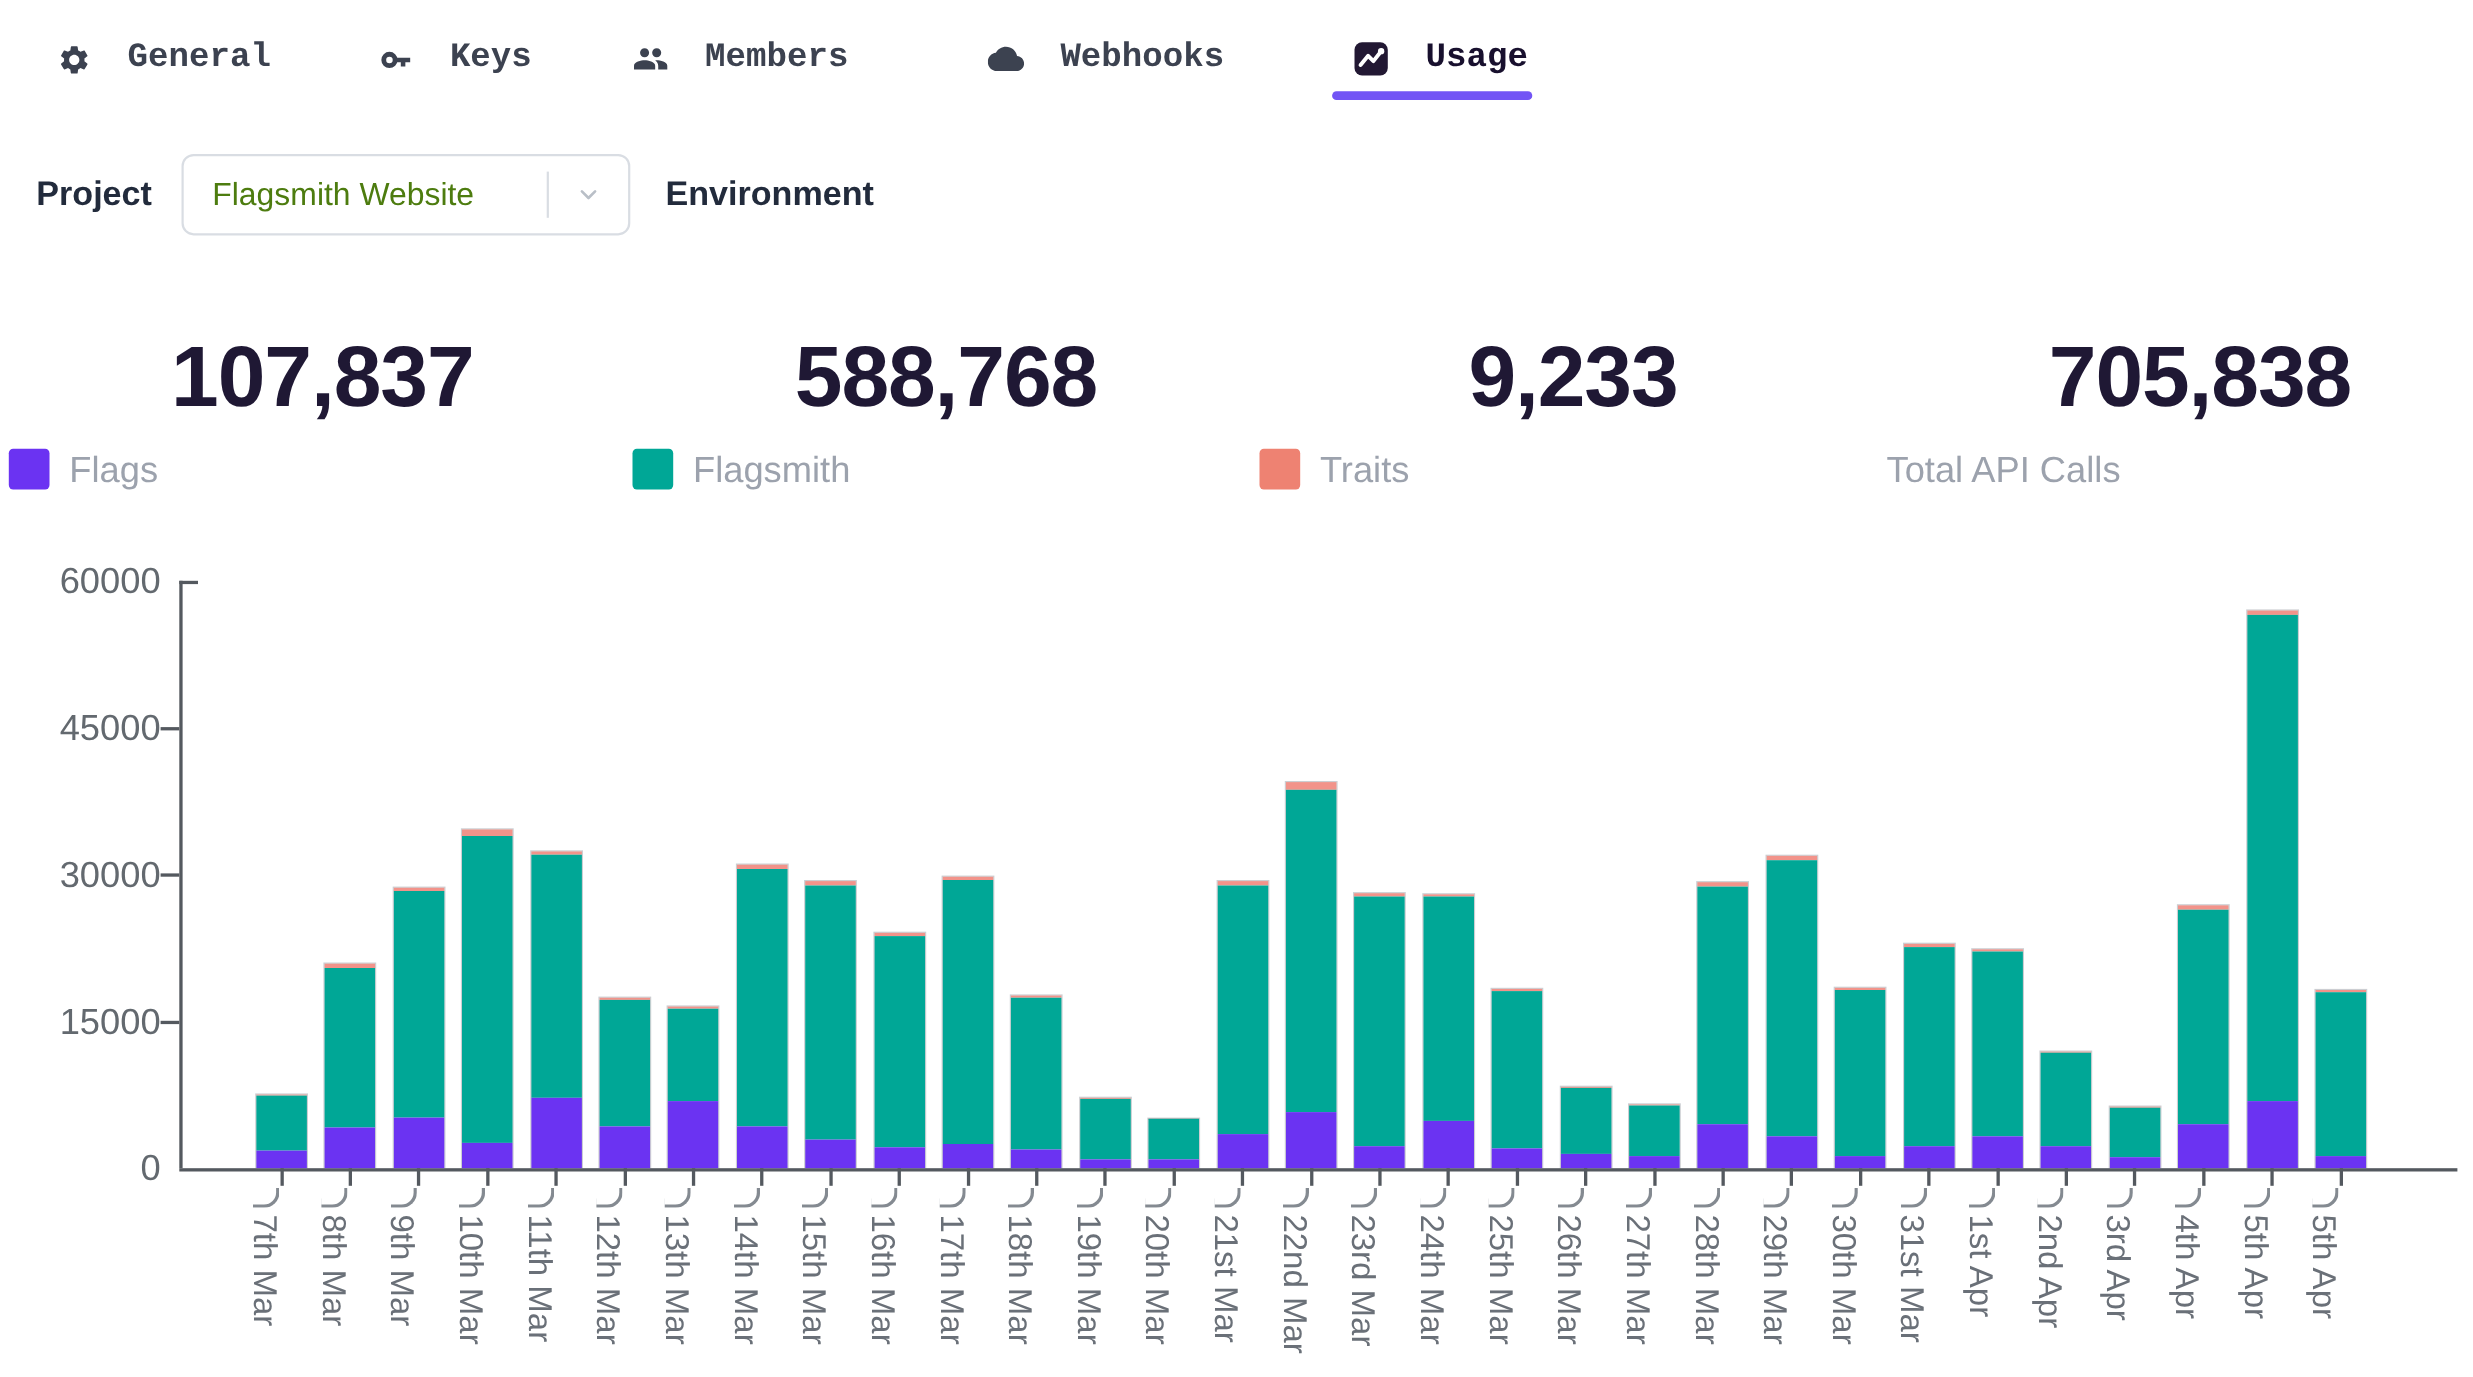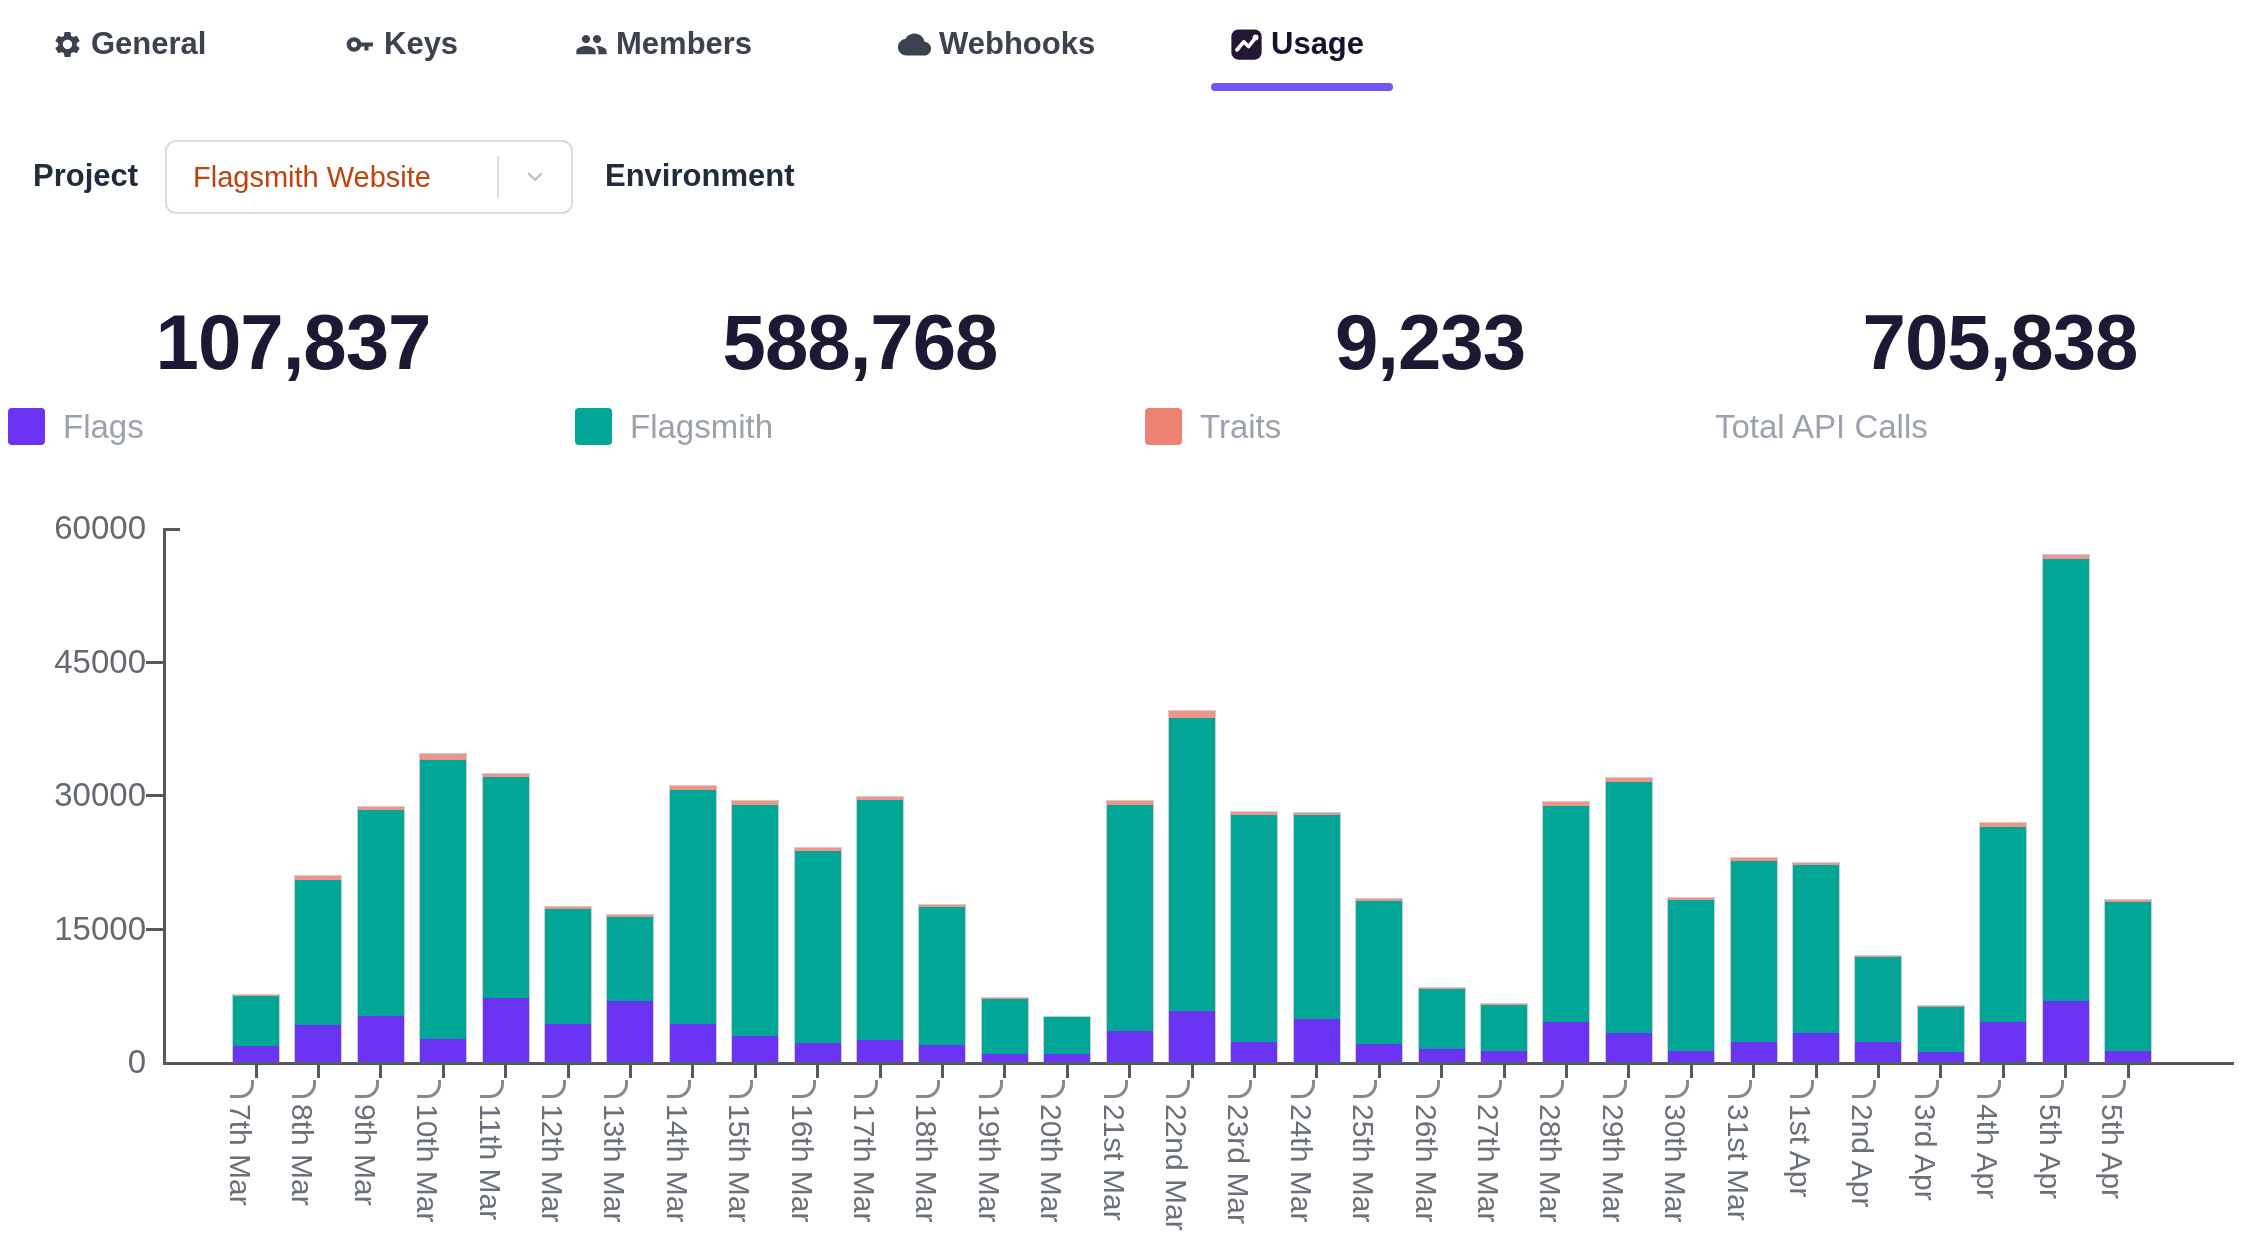--- a/index.html
+++ b/index.html
@@ -1,33 +1,33 @@
 <!DOCTYPE html>
 <html><head>
 <meta charset="utf-8">
 <style>
   * { margin:0; padding:0; box-sizing:border-box; }
   html,body { width:2248px; height:1252px; background:#fff; overflow:hidden; }
   body { font-family:"Liberation Sans","DejaVu Sans",sans-serif; color:#3c4250; }
   #page { position:relative; width:2248px; height:1252px; background:#fff; }
 
   
-  .tab { position:absolute; top:18px; height:52px; display:flex; align-items:center; gap:8px;
-         font-size:31px; font-weight:600; color:#3c4250; cursor:pointer; }
+  .tab { position:absolute; top:18px; height:52px; display:flex; align-items:flex-end; gap:33px;
+         font-size:31px; font-weight:600; color:#3c4250; cursor:pointer;font-family:Liberation Mono, monospace; }
   .tab svg { display:block; }
   .tab.active { color:#18102e; font-weight:700; }
   #tab-underline { position:absolute; left:1211px; top:83px; width:182px; height:8px;
                    border-radius:5px; background:#7254f5; }
 
   
   .ctl-label { position:absolute; top:158px; font-size:31px; font-weight:700; color:#222b3c; }
   .dropdown { position:absolute; top:140px; height:74px; background:#fff;
               border:2px solid #d9dde3; border-radius:11px; display:flex; align-items:center;
               cursor:pointer; }
-  .dropdown .value { font-size:29px; color:#c2410c; padding-left:26px; flex:1; }
+  .dropdown .value { font-size:29px; color:#4d7c0f; padding-left:26px; flex:1; }
   .dropdown .divider { width:2px; height:42px; background:#d9dde3; }
   .dropdown .chev { width:72px; display:flex; align-items:center; justify-content:center; }
 
   
   .stat { position:absolute; top:300px; width:570px; text-align:center; }
   .stat .num { font-size:78px; font-weight:600; color:#1f1834; letter-spacing:-1px; line-height:1.1; }
   .stat .legend { margin-top:22px; display:flex; align-items:center; gap:18px; }
   .stat .swatch { width:37px; height:37px; border-radius:4px; display:inline-block; }
   .stat .lab { font-size:33px; color:#9ca2ad; }
 

